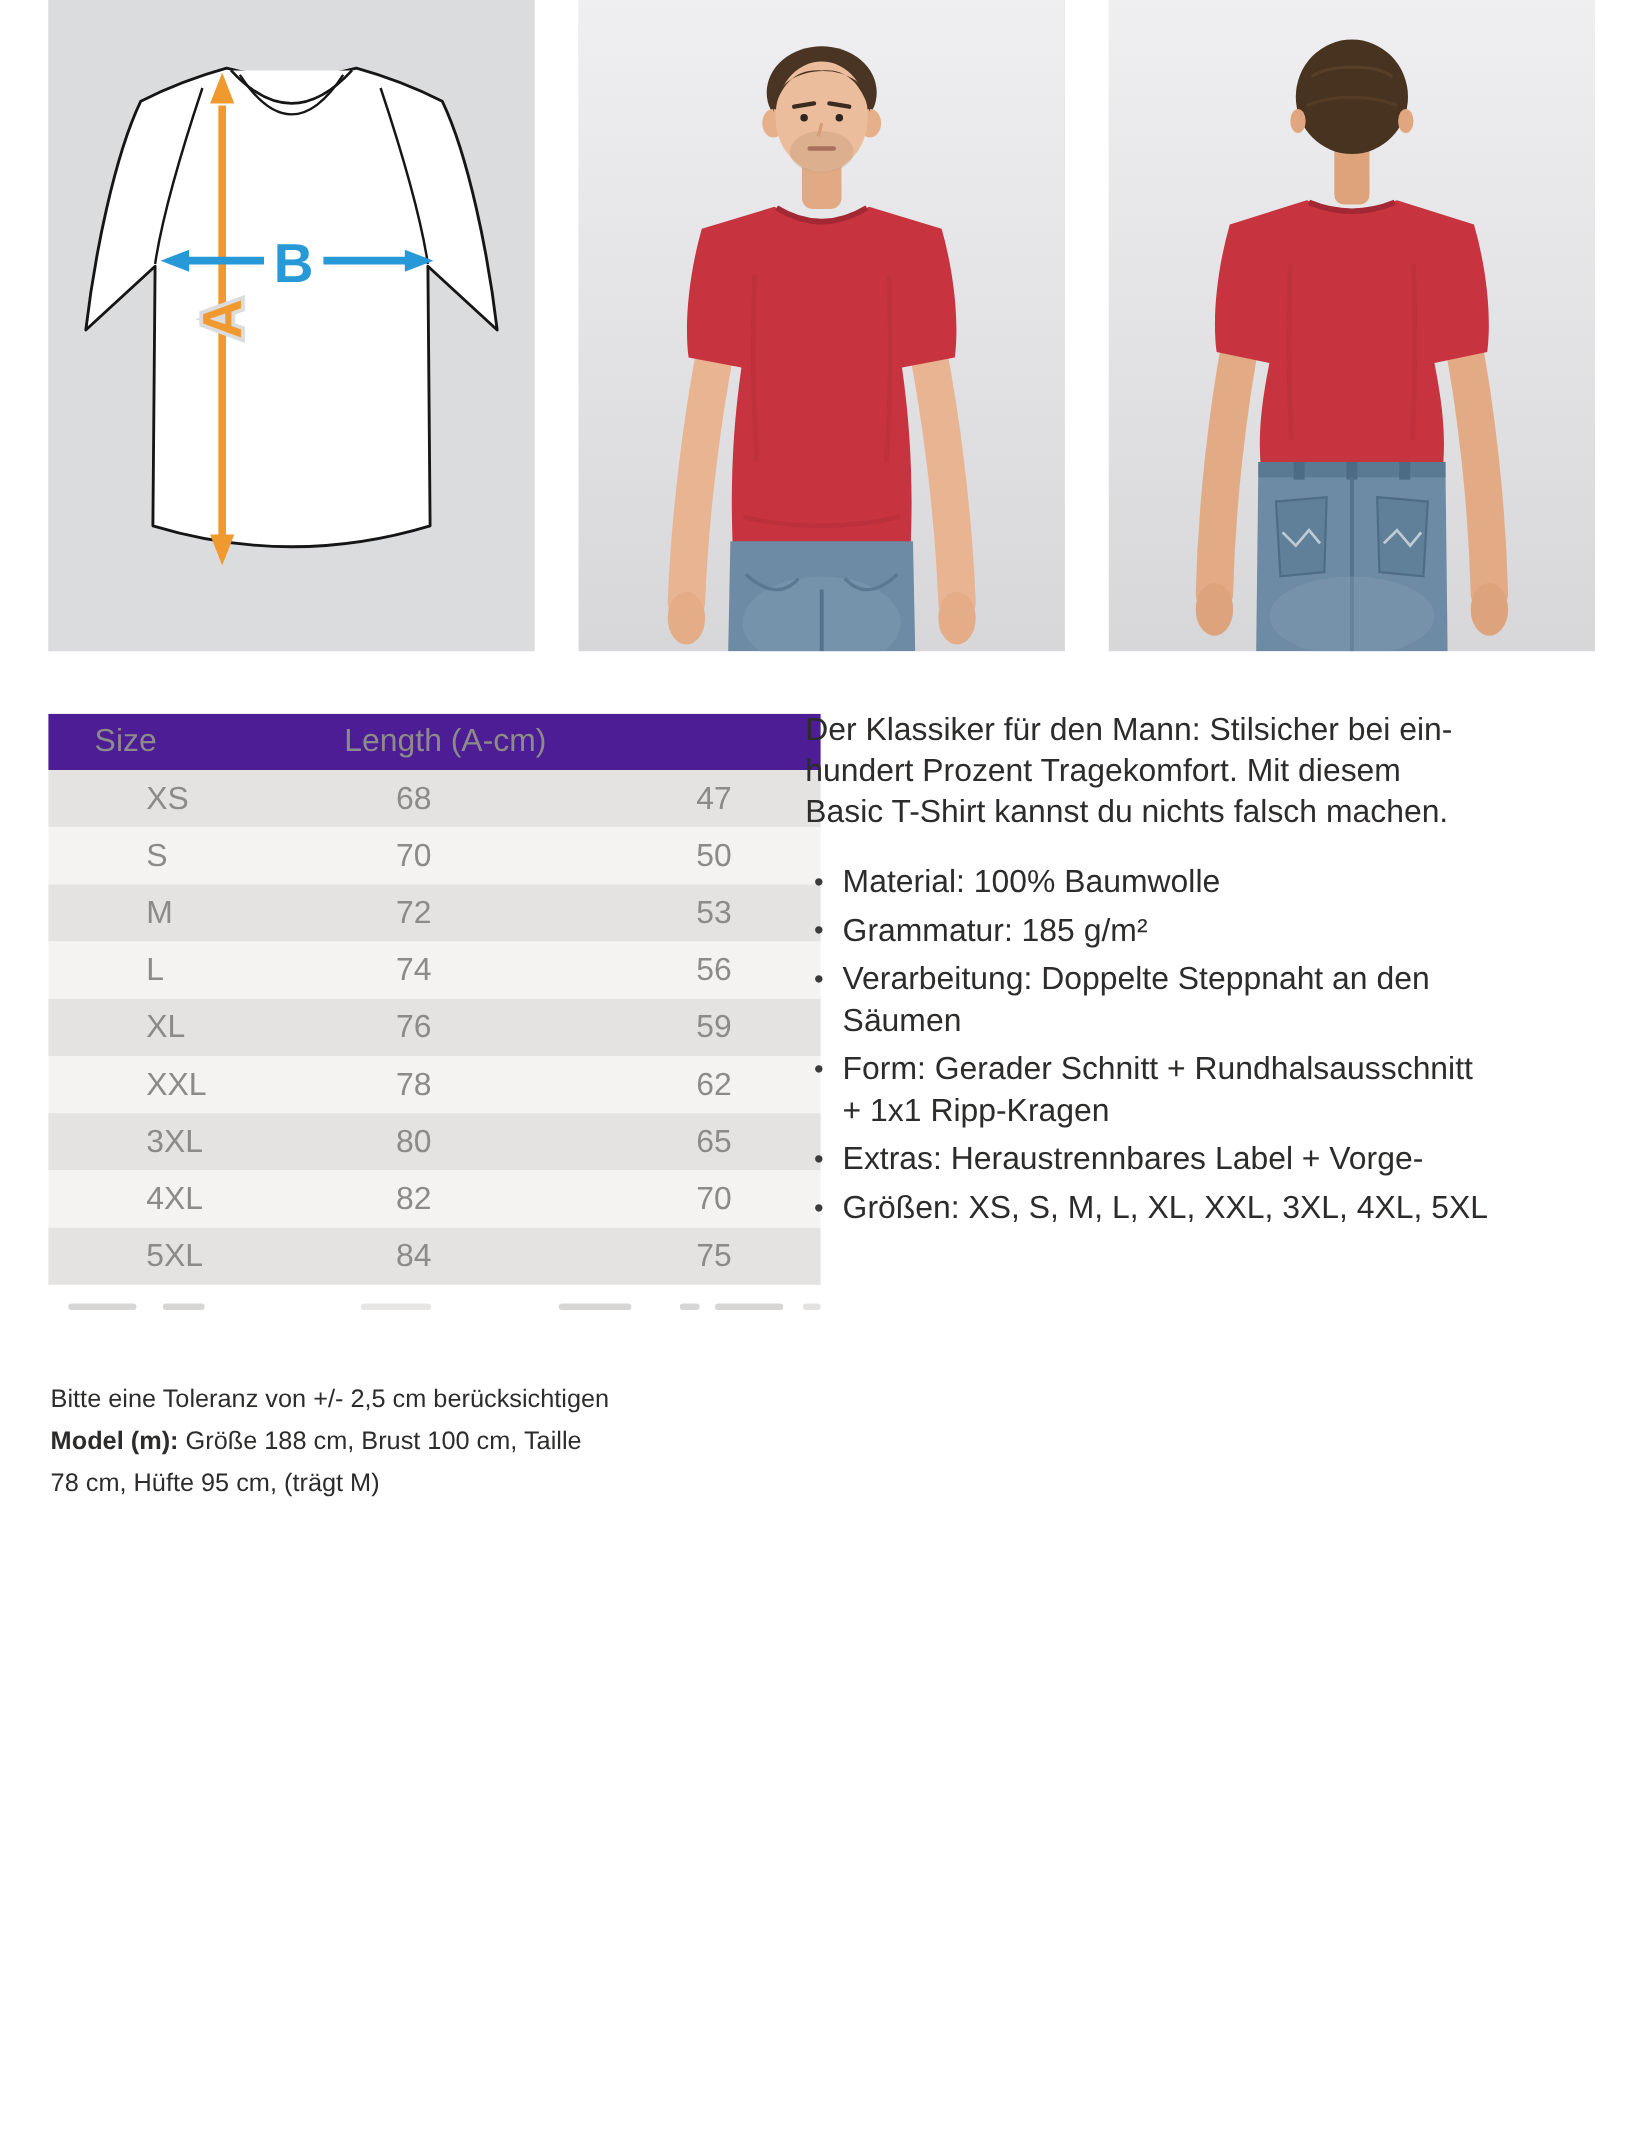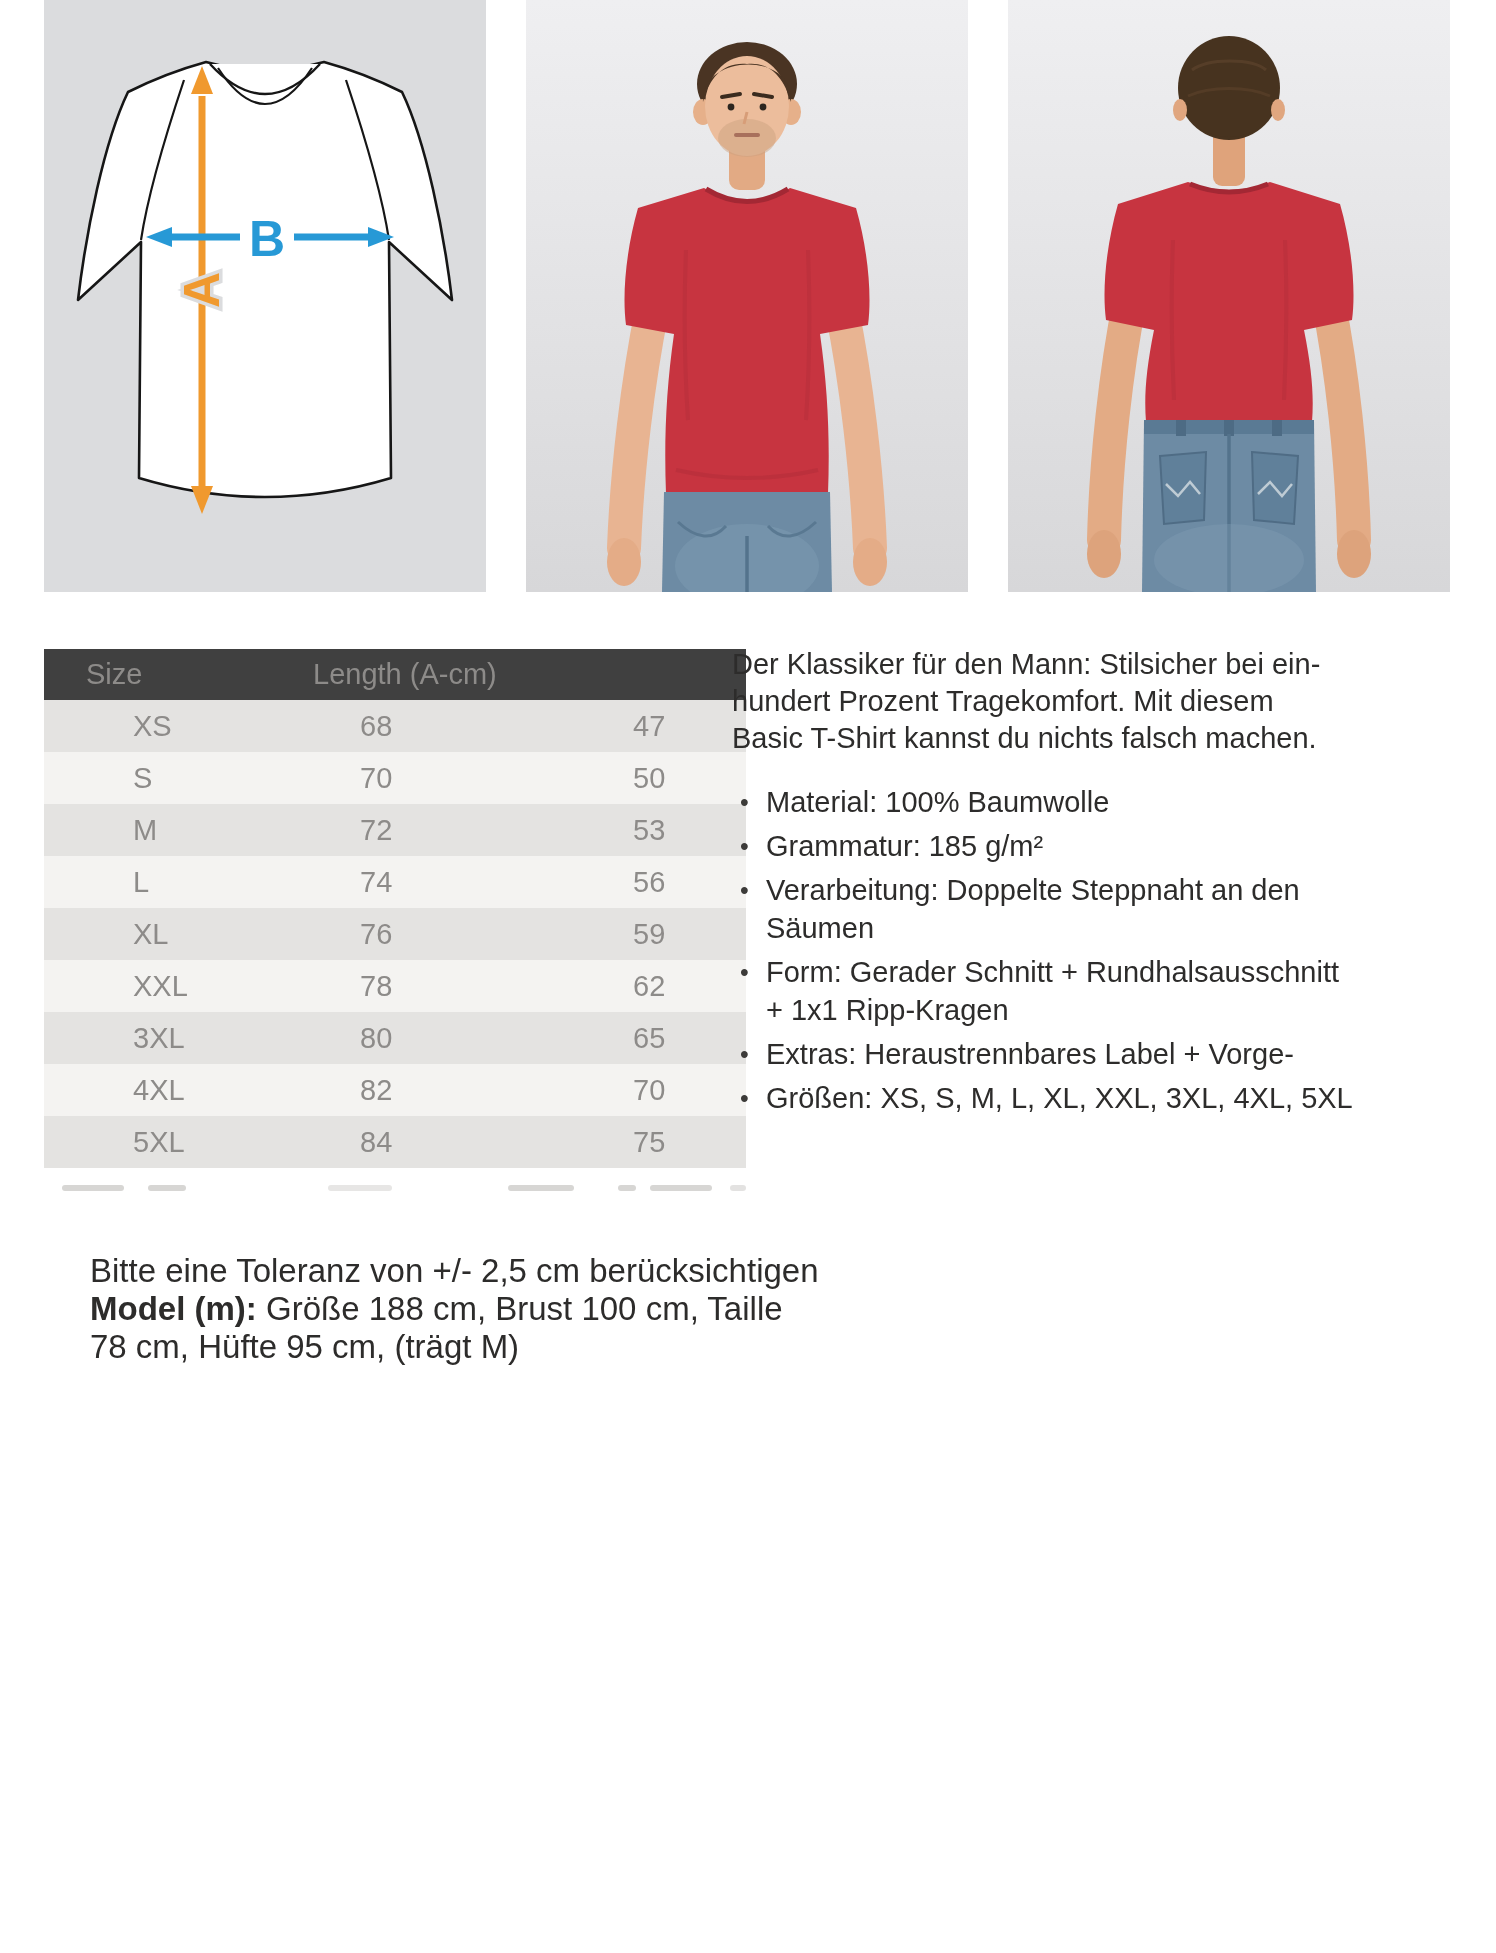--- a/index.html
+++ b/index.html
@@ -11,39 +11,39 @@
   
   .panel { position:absolute; top:0; width:442px; height:592px; margin:0; background:#dbdcde; }
   #panel-diagram { left:44px; }
   #panel-front   { left:526px; }
   #panel-back    { left:1008px; }
   .panel svg { display:block; width:442px; height:592px; }
 
   
   .size-table { position:absolute; left:44px; top:649px; width:702px; }
   .trow, .thead { display:grid; grid-template-columns:227px 273px 1fr; align-items:center; }
-  .thead { height:51px; background:#404040; }
+  .thead { height:51px; background:#4c1d95; }
   .trow  { height:52px;padding-left:47px; }
   .tbody .trow:nth-child(odd)  { background:#e4e3e1; }
   .tbody .trow:nth-child(even) { background:#f4f3f1; }
   .cell { padding-left:42px; font-size:29px; color:#8d8b89; }
 
   .cutoff { position:absolute; left:44px; top:1184px; width:702px; height:8px; }
   .cutoff span { position:absolute; top:1px; height:6px; background:#d7d6d4; border-radius:3px; }
 
   
   .description { position:absolute; left:732px; top:646px; width:660px; color:#2d2c2b; font-size:29px; }
   .intro .line { line-height:37px; white-space:nowrap; }
   .dlist { margin-top:26px; }
   .ditem { position:relative; padding-left:34px; margin-bottom:6px; }
   .ditem .marker { position:absolute; left:8px; top:0; line-height:38px; font-size:25px; color:#3c3b39; }
   .ditem .line { line-height:38px; white-space:nowrap; }
 
   
-  .notes { position:absolute; left:46px; top:1252px; width:640px; color:#2d2c2b; font-size:33px;margin-left:44px; }
+  .notes { position:absolute; left:46px; top:1252px; width:640px; color:#2d2c2b; font-size:23px; }
   .notes .line { line-height:38px; white-space:nowrap; }
   .notes b { font-weight:bold; }
 </style>
 </head>
 <body>
 
 <div class="page">
 
   <figure class="panel" id="panel-diagram">
     <svg viewBox="0 0 442 592">

